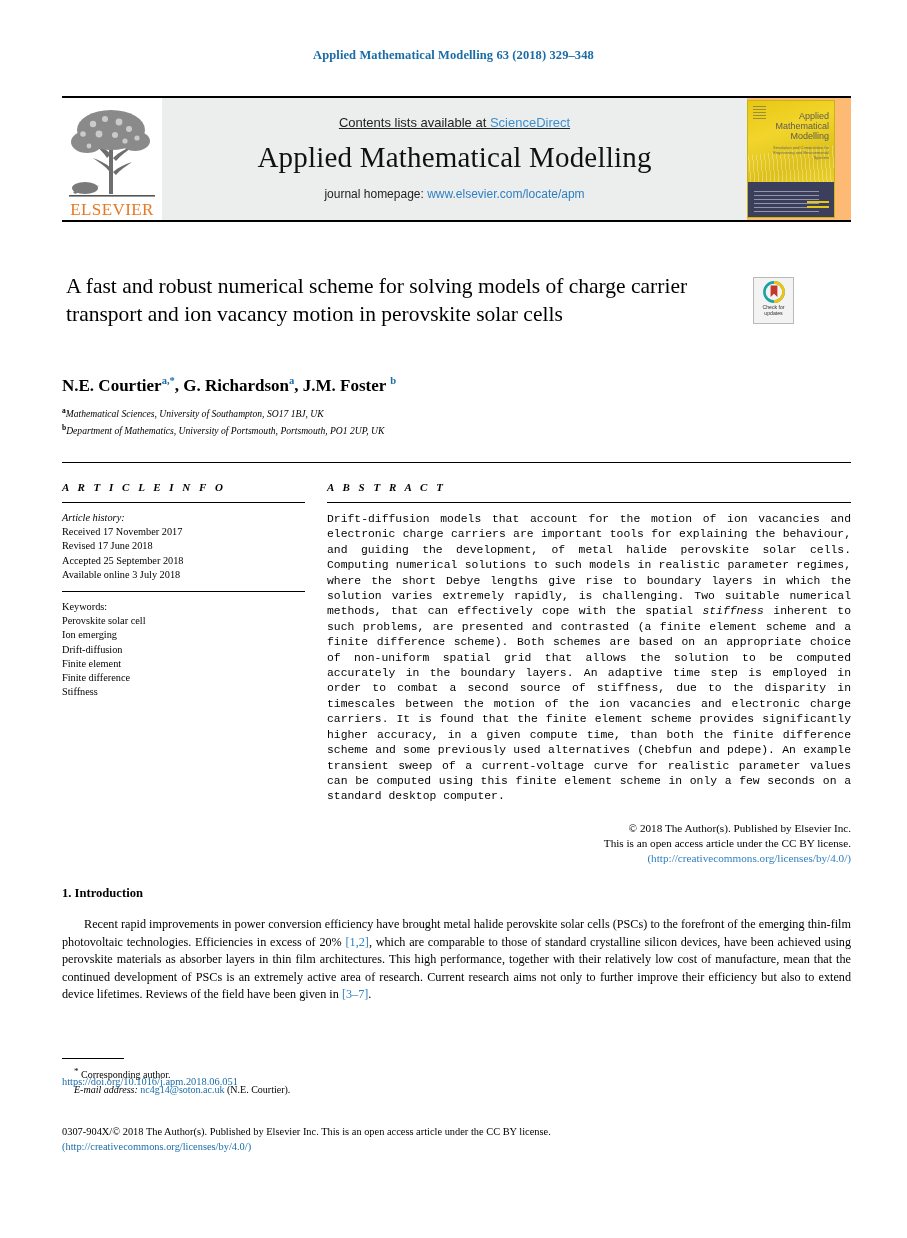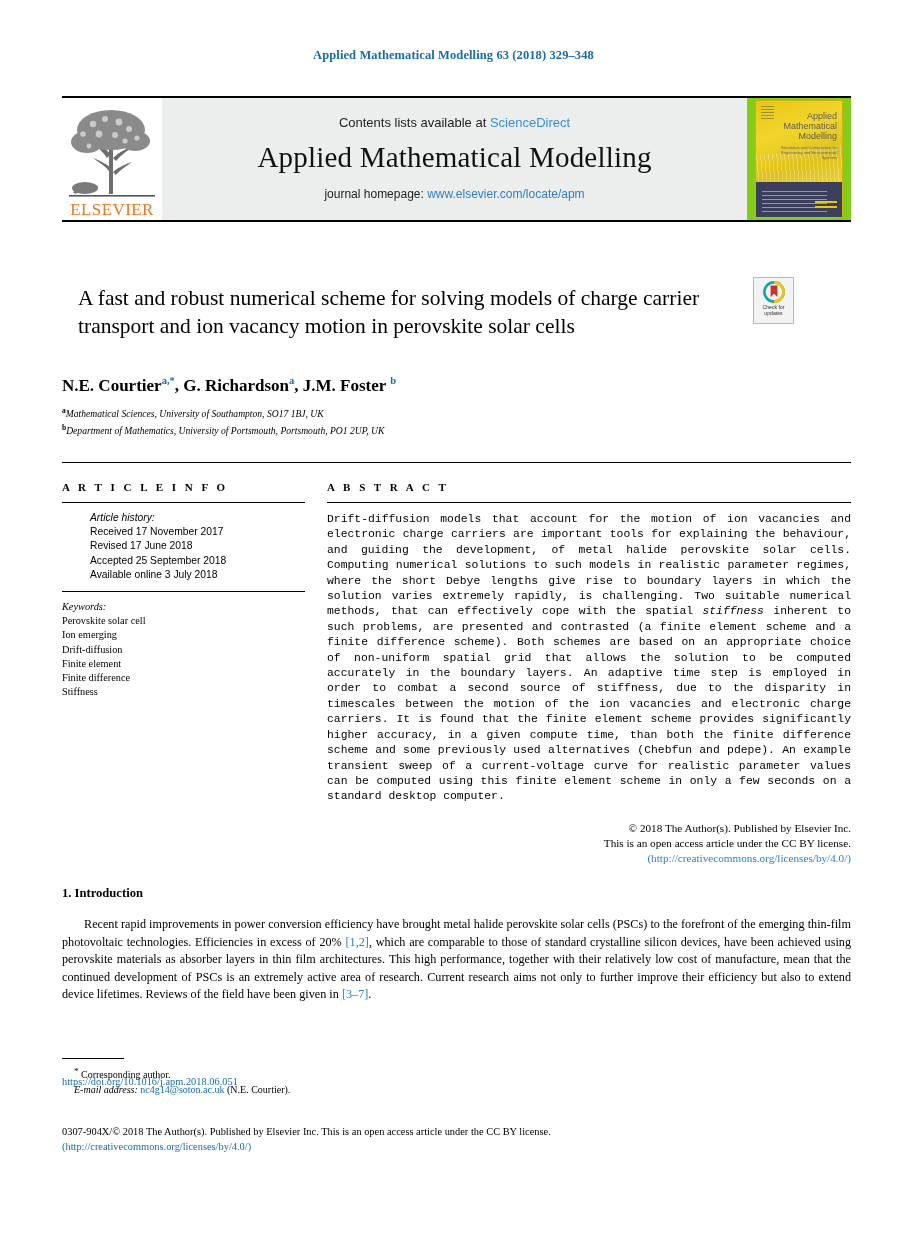--- a/index.html
+++ b/index.html
@@ -60,41 +60,42 @@
     background: #eceded;
     display: flex; flex-direction: column;
     align-items: center; justify-content: center;
     padding: 6px 0 8px;
   }
   .contents-line {
     font-family: "Liberation Sans", sans-serif;
     font-size: 13px;
     color: #222;
     margin-bottom: 12px;
+    text-decoration: underline;
   }
   .contents-line .sd { color: #3a8fd0; }
   .journal-title {
     font-family: "Liberation Serif", serif;
     font-size: 29px;
     color: #111;
     line-height: 1.05;
     margin-bottom: 14px;
     letter-spacing: .2px;
   }
   .homepage-line {
     font-family: "Liberation Sans", sans-serif;
     font-size: 12px;
     color: #222;
   }
   .homepage-line .url { color: #2f7fc1; }
 
   .cover-thumb {
     width: 104px; flex: 0 0 104px;
-    display: flex; align-items: center; justify-content: center;
-    background: #84cc16;
+    display: flex; align-items: center; justify-content: flex-start;
+    background: #fdba74;
   }
   .cover-inner {
     width: 88px; height: 118px;
     position: relative;
     overflow: hidden;
     background: linear-gradient(160deg,#e8c714 0%, #f2d52c 28%, #ddc01a 55%, #e9cf2b 75%, #d9bb17 100%);
     border: 1px solid #cbb314;
   }
   .cover-wave {
     position: absolute; left: -10%; top: 42%;
@@ -147,21 +148,21 @@
   }
 
   
   .title-block { position: absolute; left: 62px; top: 268px; width: 680px; }
   .paper-title {
     font-family: "Liberation Serif", serif;
     font-size: 21.5px;
     line-height: 28px;
     color: #000;
     font-weight: normal;
-    margin: 16px;
+    margin: 4px;
   }
 
   .crossmark {
     position: absolute; left: 753px; top: 277px;
     width: 41px; height: 47px;
     border: 1px solid #b9b9b9;
     background: #f3f3f3;
     display: flex; flex-direction: column;
     align-items: center; justify-content: flex-start;
     padding-top: 3px;
@@ -198,42 +199,42 @@
   .rule-top {
     position: absolute; left: 62px; top: 462px; width: 789px;
     border-top: 1px solid #000;
   }
   .sec-head {
     font-family: "Liberation Serif", serif;
     font-weight: bold;
     font-size: 11px;
     letter-spacing: 3px;
     color: #000;
+    font-style: italic;
   }
   .col-left { position: absolute; left: 62px; top: 481px; width: 243px; }
   .col-right { position: absolute; left: 327px; top: 481px; width: 524px; }
 
   .hr-thin { border-top: 1px solid #000; margin: 9px 0 0 0; height: 0; }
   .hr-thick { border-top: 1.6px solid #000; margin: 9px 0 0 0; height: 0; }
 
   .hist-block {
     margin-top: 8px;
-    font-family: Liberation Sans, sans-serif;
+    font-family: Liberation Serif, serif;
     font-size: 10.3px;
     line-height: 14.2px;
-    margin-left: 28px;
   }
   .hist-title { font-style: italic; }
   .kw-block {
     margin-top: 8px;
     font-family: "Liberation Serif", serif;
     font-size: 10.3px;
     line-height: 14.2px;
   }
-  .kw-title { font-style: italic; }
+  .kw-title { }
 
   .abstract-body {
     margin-top: 9px;
     font-family: Liberation Mono, monospace;
     font-size: 11.4px;
     line-height: 15.4px;
     text-align: justify;
     color: #000;
   }
   .abstract-body i { font-style: italic; }

